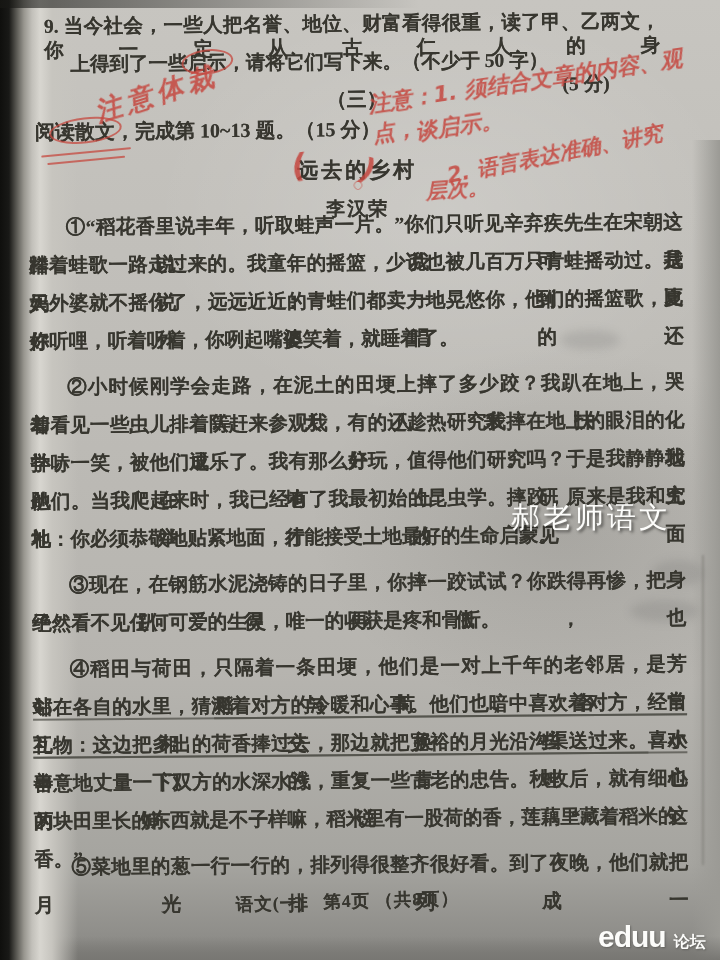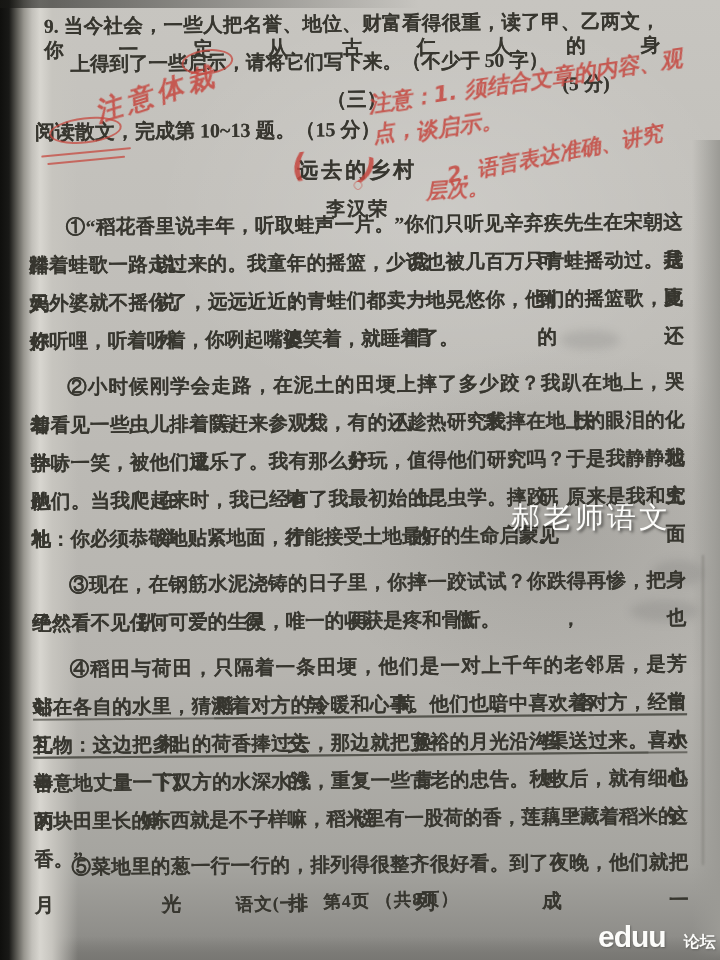--- a/index.html
+++ b/index.html
@@ -44,21 +44,21 @@
   .red-stroke{position:absolute;background:rgba(198,72,63,.75);height:2px;border-radius:2px;}
   .watermark{position:absolute;left:511px;top:498px;z-index:6;color:#fdfdfb;
     font-family:"Liberation Sans","DejaVu Sans",sans-serif;font-weight:400;font-size:29px;
     letter-spacing:3px;text-shadow:2px 2px 3px rgba(20,20,18,.6);}
   .footer-line{position:absolute;left:232px;top:889px;font-size:17.5px;letter-spacing:1px;
     transform:rotate(-1.2deg);}
   .logo{position:absolute;left:598px;top:920px;z-index:6;color:#fcfcfa;
     font-family:"Liberation Sans","DejaVu Sans",sans-serif;
     text-shadow:1px 1px 2px rgba(40,40,38,.35);display:flex;align-items:baseline;}
   .logo .main{font-size:30px;font-weight:700;letter-spacing:-1px;}
-  .logo .suffix{font-size:16px;font-weight:600;margin-left:18px;}
+  .logo .suffix{font-size:16px;font-weight:600;margin-left:8px;}
 </style>
 </head>
 <body>
 
 <div class="photo">
 
   <div class="left-edge"></div>
   <div class="top-edge"></div>
   <div class="right-shade"></div>
   <div class="page-edge-line"></div>

